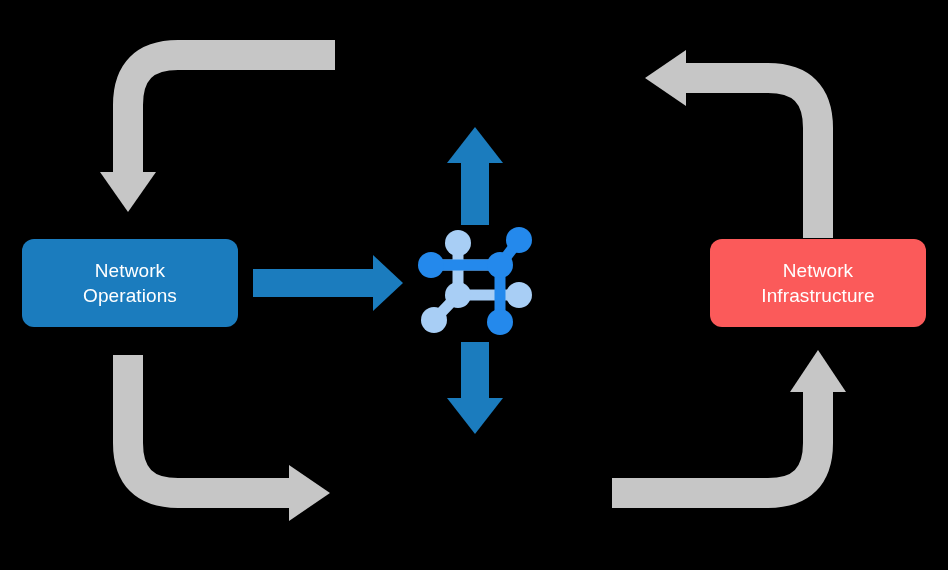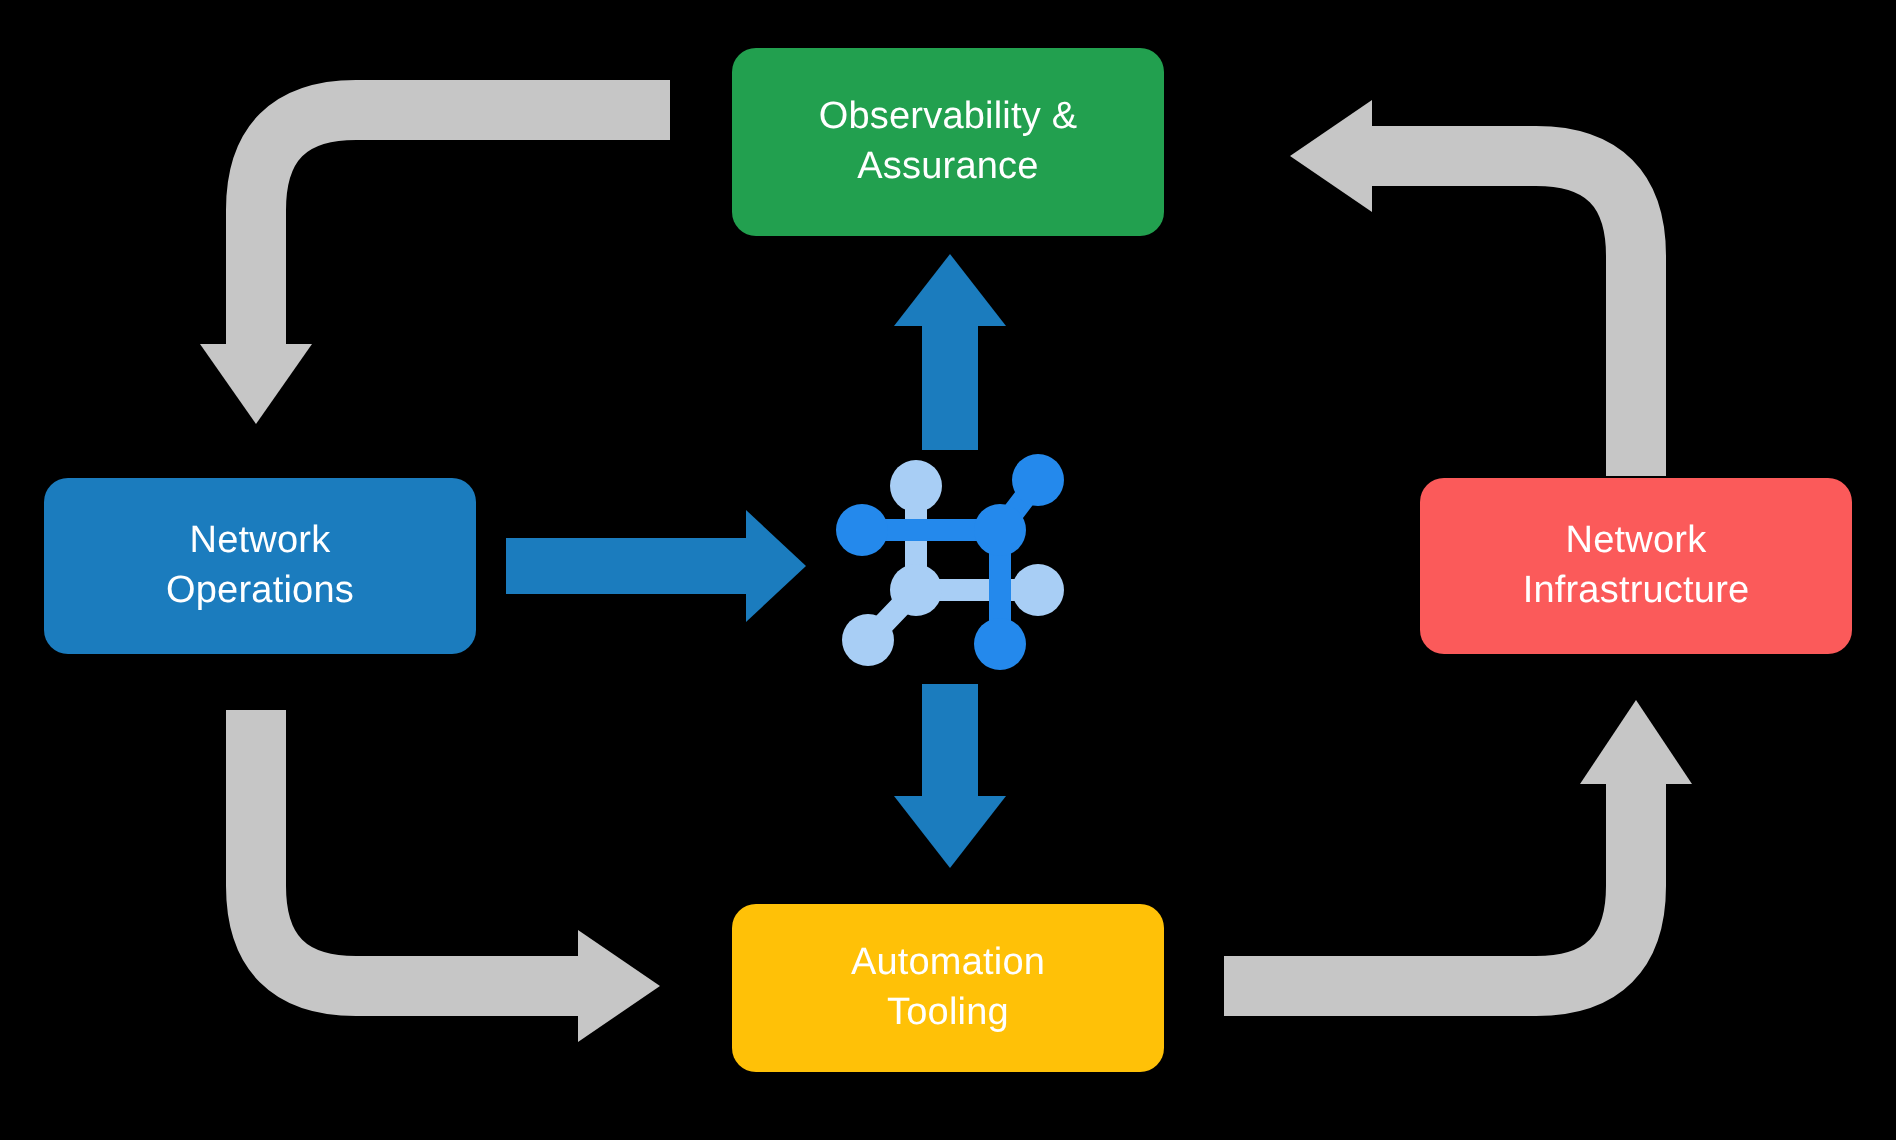--- a/index.html
+++ b/index.html
@@ -111,33 +111,25 @@
 
       <g fill="#2489ec">
         <circle cx="431" cy="265" r="13"></circle>
         <circle cx="500" cy="265" r="13"></circle>
         <circle cx="519" cy="240" r="13"></circle>
         <circle cx="500" cy="322" r="13"></circle>
       </g>
     </g>
   </svg>
 
-  <div class="node-box" id="box-observability" style="background:#22a04f;">
-    <span class="node-label">Observability &amp;
-Assurance</span>
-  </div>
 
   <div class="node-box" id="box-network-operations" style="background:#1b7cbe;">
     <span class="node-label">Network
 Operations</span>
   </div>
 
   <div class="node-box" id="box-network-infrastructure" style="background:#fb5a5a;">
     <span class="node-label">Network
 Infrastructure</span>
   </div>
 
-  <div class="node-box" id="box-automation-tooling" style="background:#ffc107;">
-    <span class="node-label">Automation
-Tooling</span>
-  </div>
 
 </div>
 
 </body></html>

